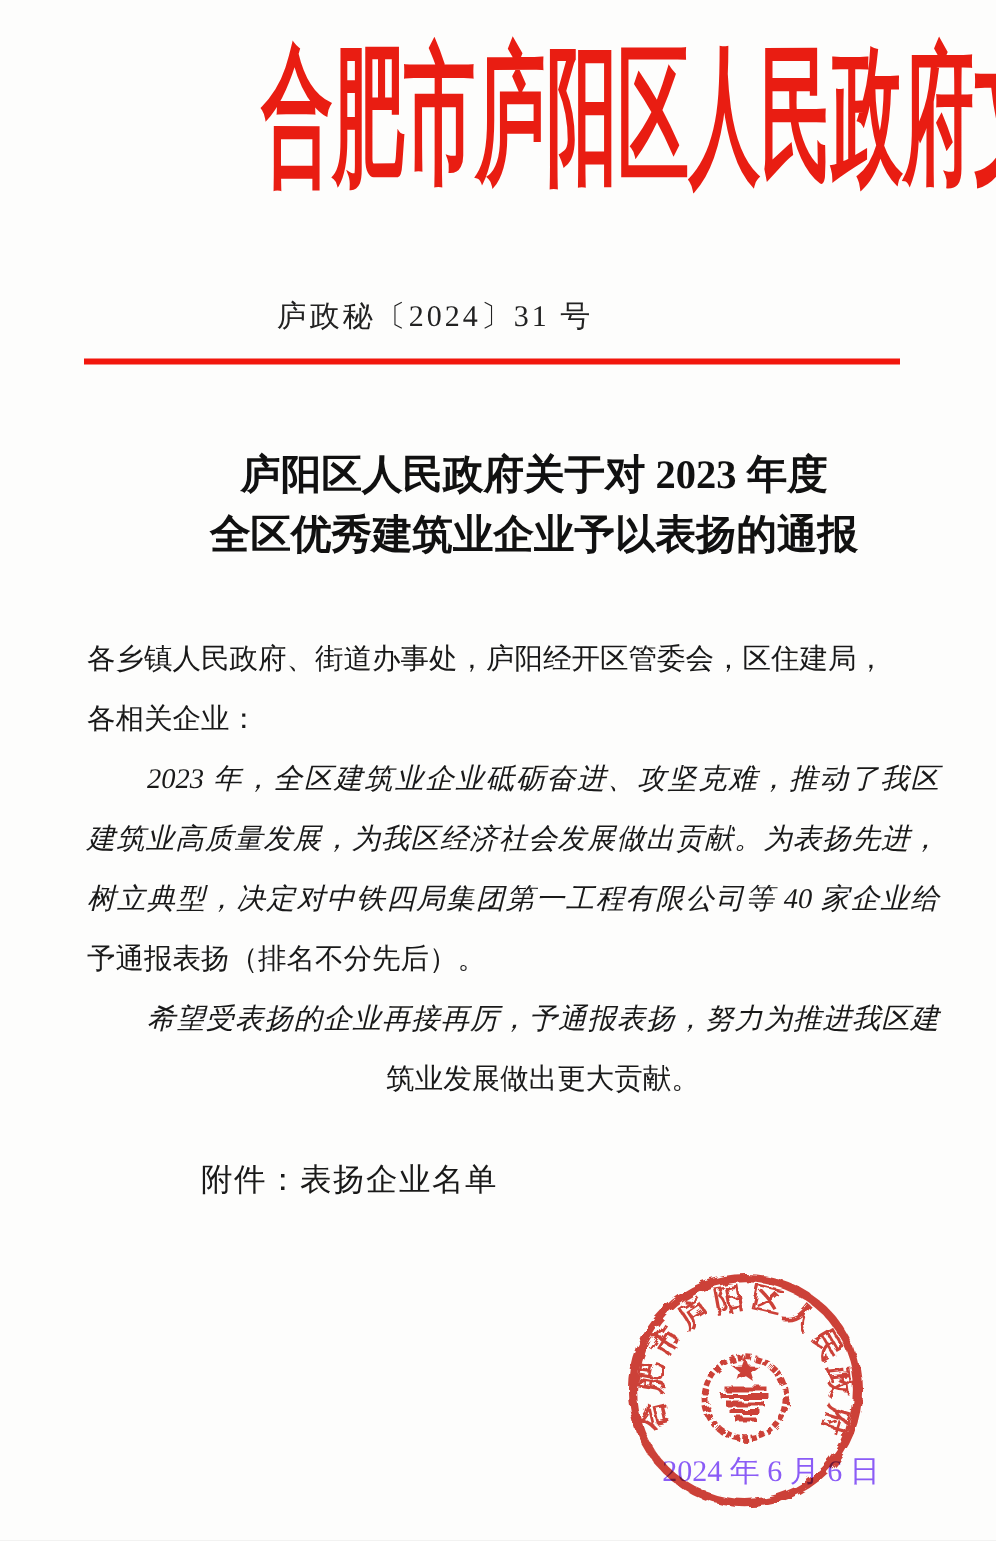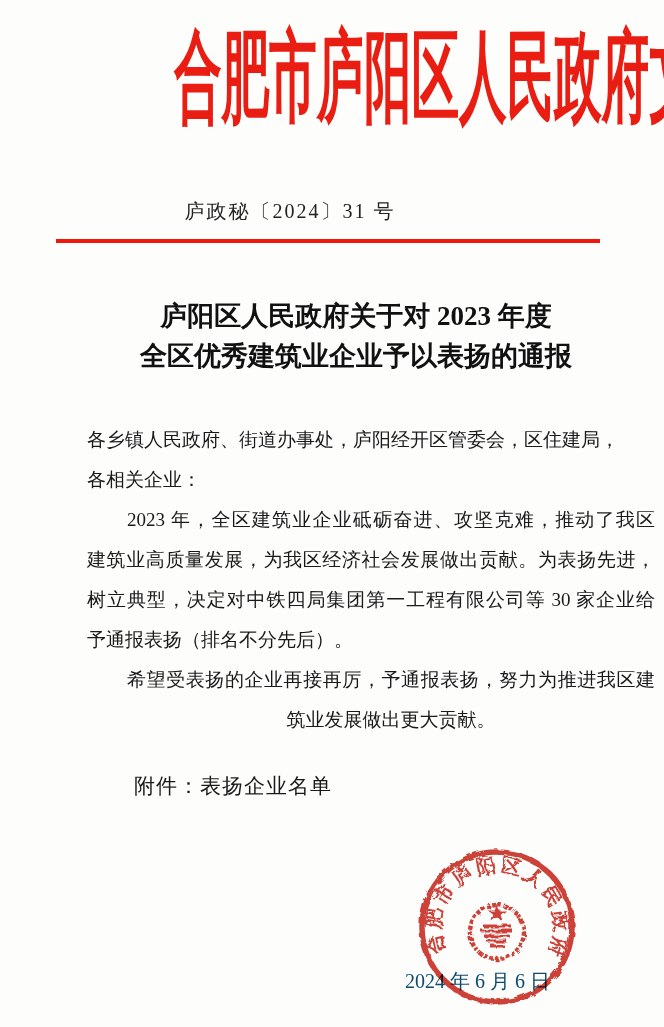--- a/index.html
+++ b/index.html
@@ -42,34 +42,35 @@
     font-size:27px;line-height:40px;
     color:#111;
     padding-left:24px;
   }
   
   .body-text{
     position:absolute;top:420px;left:58px;width:568px;
     font-size:19px;line-height:40px;
     color:#191919;
   }
-  .bline{width:568px;text-align:left;margin-left:29px;}
-  .bline.full{text-align:justify;text-align-last:justify;}
+  .bline{width:568px;text-align:left;}
+  .bline.full{text-align:justify;text-align-last:justify;font-style:italic;}
   .bline.ind2{padding-left:40px;width:528px;text-align:center;}
   
   .attachment{
     position:absolute;top:766px;left:134px;
     font-size:21px;line-height:40px;letter-spacing:1px;
     color:#191919;
   }
   
   .issue-date{
-    position:absolute;top:966px;left:405px;width:170px;
+    position:absolute;top:966px;left:429px;width:170px;
+    text-align:center;
     font-size:20px;line-height:30px;
-    color:#0c4a6e;
+    color:#8b5cf6;
     z-index:1;
   }
   
   .seal{
     position:absolute;top:840px;left:410px;width:174px;height:174px;
     z-index:2;
     mix-blend-mode:multiply;
     opacity:0.88;
   }
 </style>
@@ -87,21 +88,21 @@
   <div class="doc-title">
     <div>庐阳区人民政府关于对 2023 年度</div>
     <div>全区优秀建筑业企业予以表扬的通报</div>
   </div>
 
   <div class="body-text">
     <div class="bline">各乡镇人民政府、街道办事处，庐阳经开区管委会，区住建局，</div>
     <div class="bline">各相关企业：</div>
     <div class="bline ind2 full">2023 年，全区建筑业企业砥砺奋进、攻坚克难，推动了我区</div>
     <div class="bline full">建筑业高质量发展，为我区经济社会发展做出贡献。为表扬先进，</div>
-    <div class="bline full">树立典型，决定对中铁四局集团第一工程有限公司等 30 家企业给</div>
+    <div class="bline full">树立典型，决定对中铁四局集团第一工程有限公司等 40 家企业给</div>
     <div class="bline">予通报表扬（排名不分先后）。</div>
     <div class="bline ind2 full">希望受表扬的企业再接再厉，予通报表扬，努力为推进我区建</div>
     <div class="bline ind2">筑业发展做出更大贡献。</div>
   </div>
 
   <div class="attachment">附件：表扬企业名单</div>
 
   <div class="issue-date">2024 年 6 月 6 日</div>
 
   <svg class="seal" viewBox="0 0 174 174">

